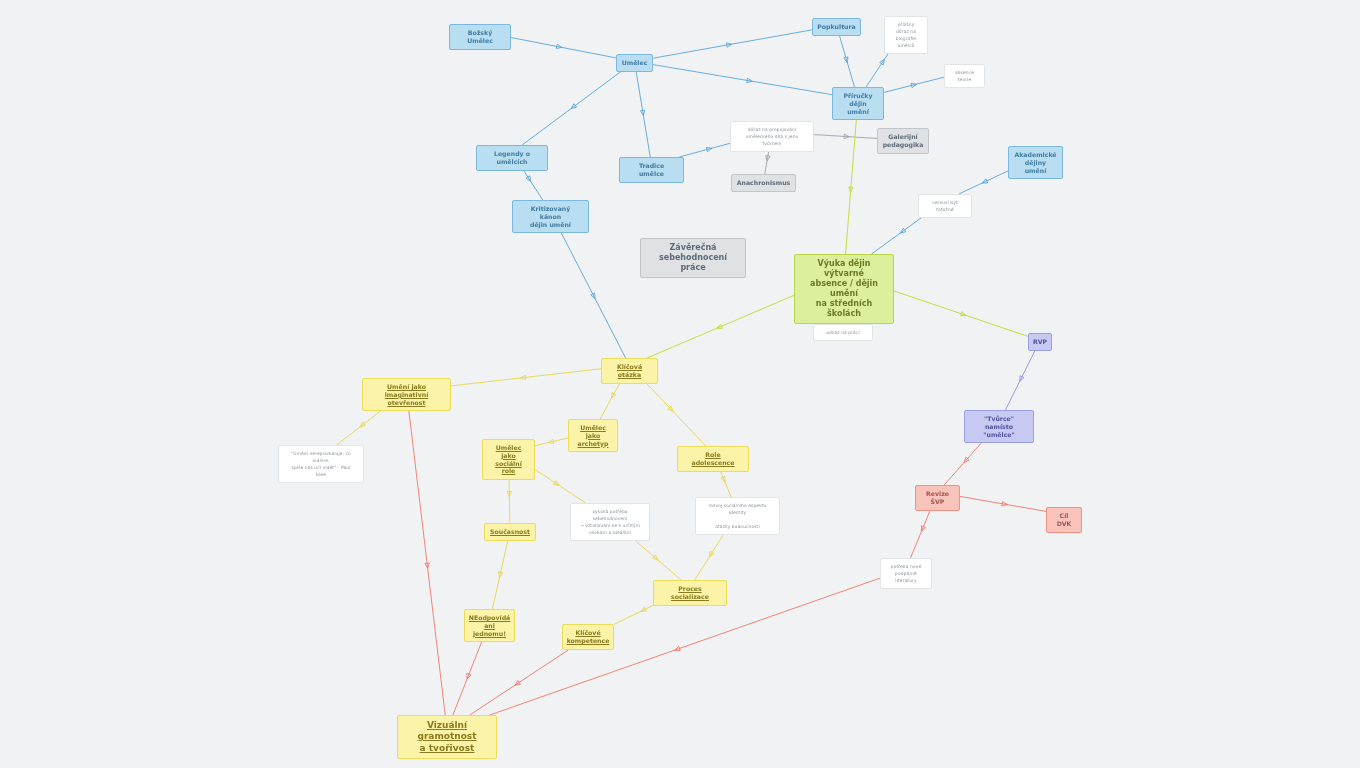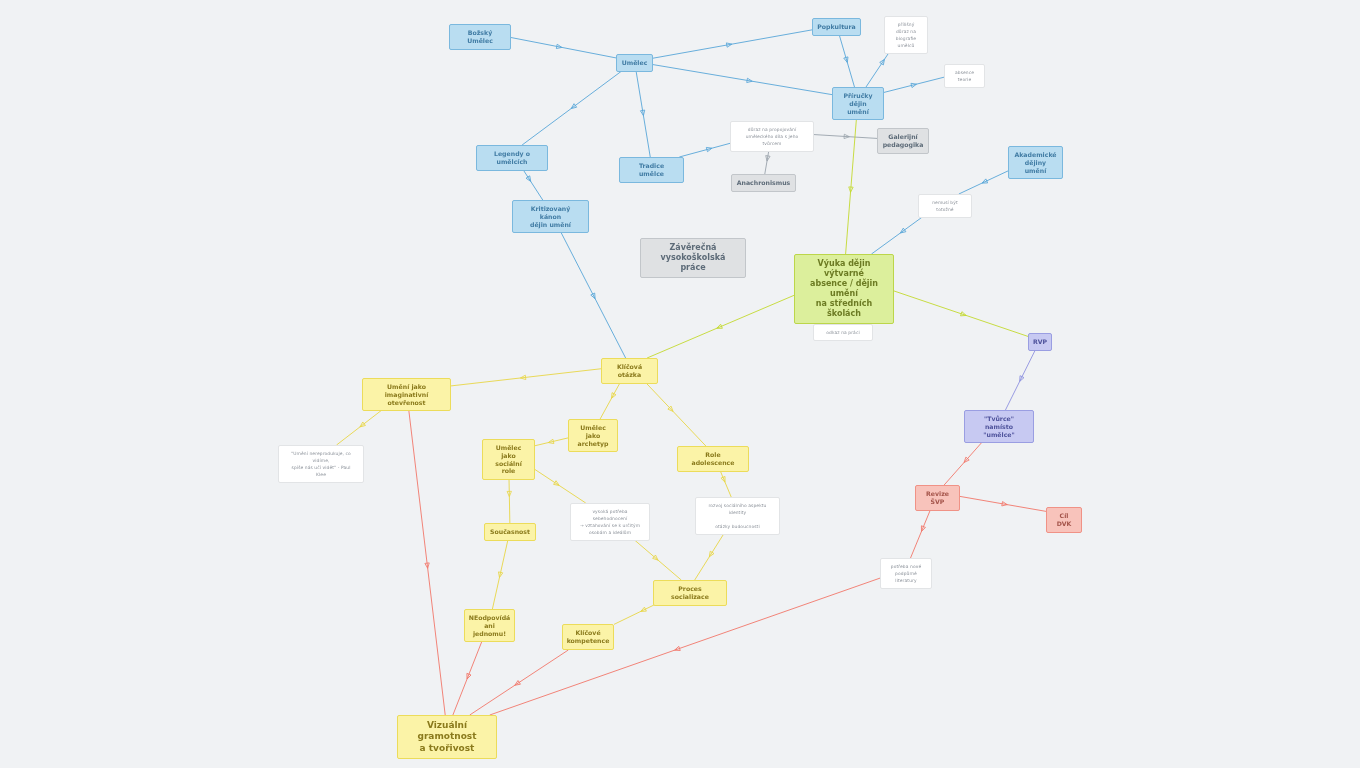--- a/index.html
+++ b/index.html
@@ -52,20 +52,21 @@
     background: #dcef9c;
     border: 1px solid #bcd64a;
     color: #6c7b23;
     font-weight: bold;
   }
   .n-yellow {
     background: #fbf3a7;
     border: 1px solid #ecdc5a;
     color: #8a7a1c;
     font-weight: bold;
+    text-decoration: underline;
   }
   .n-gray {
     background: #dfe1e3;
     border: 1px solid #c2c6ca;
     color: #5d6b78;
     font-weight: bold;
   }
   .n-purple {
     background: #c7c9f2;
     border: 1px solid #9a9ee2;
@@ -259,21 +260,21 @@
       <div class="node n-blue sz-md" style="left: 476px; top: 145px; width: 72px; min-height: 15px;">Legendy o umělcích</div>
       <div class="node n-blue sz-md" style="left: 619px; top: 157px; width: 65px; min-height: 15px;">Tradice umělce</div>
       <div class="node n-blue sz-md" style="left: 512px; top: 200px; width: 77px; min-height: 24px;">Kritizovaný kánon
 dějin umění</div>
       <div class="node n-blue sz-md" style="left: 1008px; top: 146px; width: 55px; min-height: 24px;">Akademické
 dějiny umění</div>
       <div class="node n-gray sz-md" style="left: 877px; top: 128px; width: 52px; min-height: 24px;">Galerijní
 pedagogika</div>
       <div class="node n-gray sz-md" style="left: 731px; top: 174px; width: 65px; min-height: 15px;">Anachronismus</div>
       <div class="node n-gray sz-lg" style="left: 640px; top: 238px; width: 106px; min-height: 28px;">Závěrečná
-vysokoškolská práce</div>
+sebehodnocení práce</div>
       <div class="node n-green sz-lg" style="left: 794px; top: 254px; width: 100px; min-height: 40px;">Výuka dějin výtvarné
 absence / dějin umění
 na středních školách</div>
       <div class="node n-purple sz-md" style="left: 1028px; top: 333px; width: 24px; min-height: 15px;">RVP</div>
       <div class="node n-purple sz-md" style="left: 964px; top: 410px; width: 70px; min-height: 26px;">"Tvůrce" namísto
 "umělce"</div>
       <div class="node n-red sz-md" style="left: 915px; top: 485px; width: 45px; min-height: 15px;">Revize ŠVP</div>
       <div class="node n-red sz-md" style="left: 1046px; top: 507px; width: 36px; min-height: 15px;">Cíl DVK</div>
       <div class="node n-yellow sz-md" style="left: 601px; top: 358px; width: 57px; min-height: 15px;">Klíčová otázka</div>
       <div class="node n-yellow sz-md" style="left: 362px; top: 378px; width: 89px; min-height: 26px;">Umění jako

